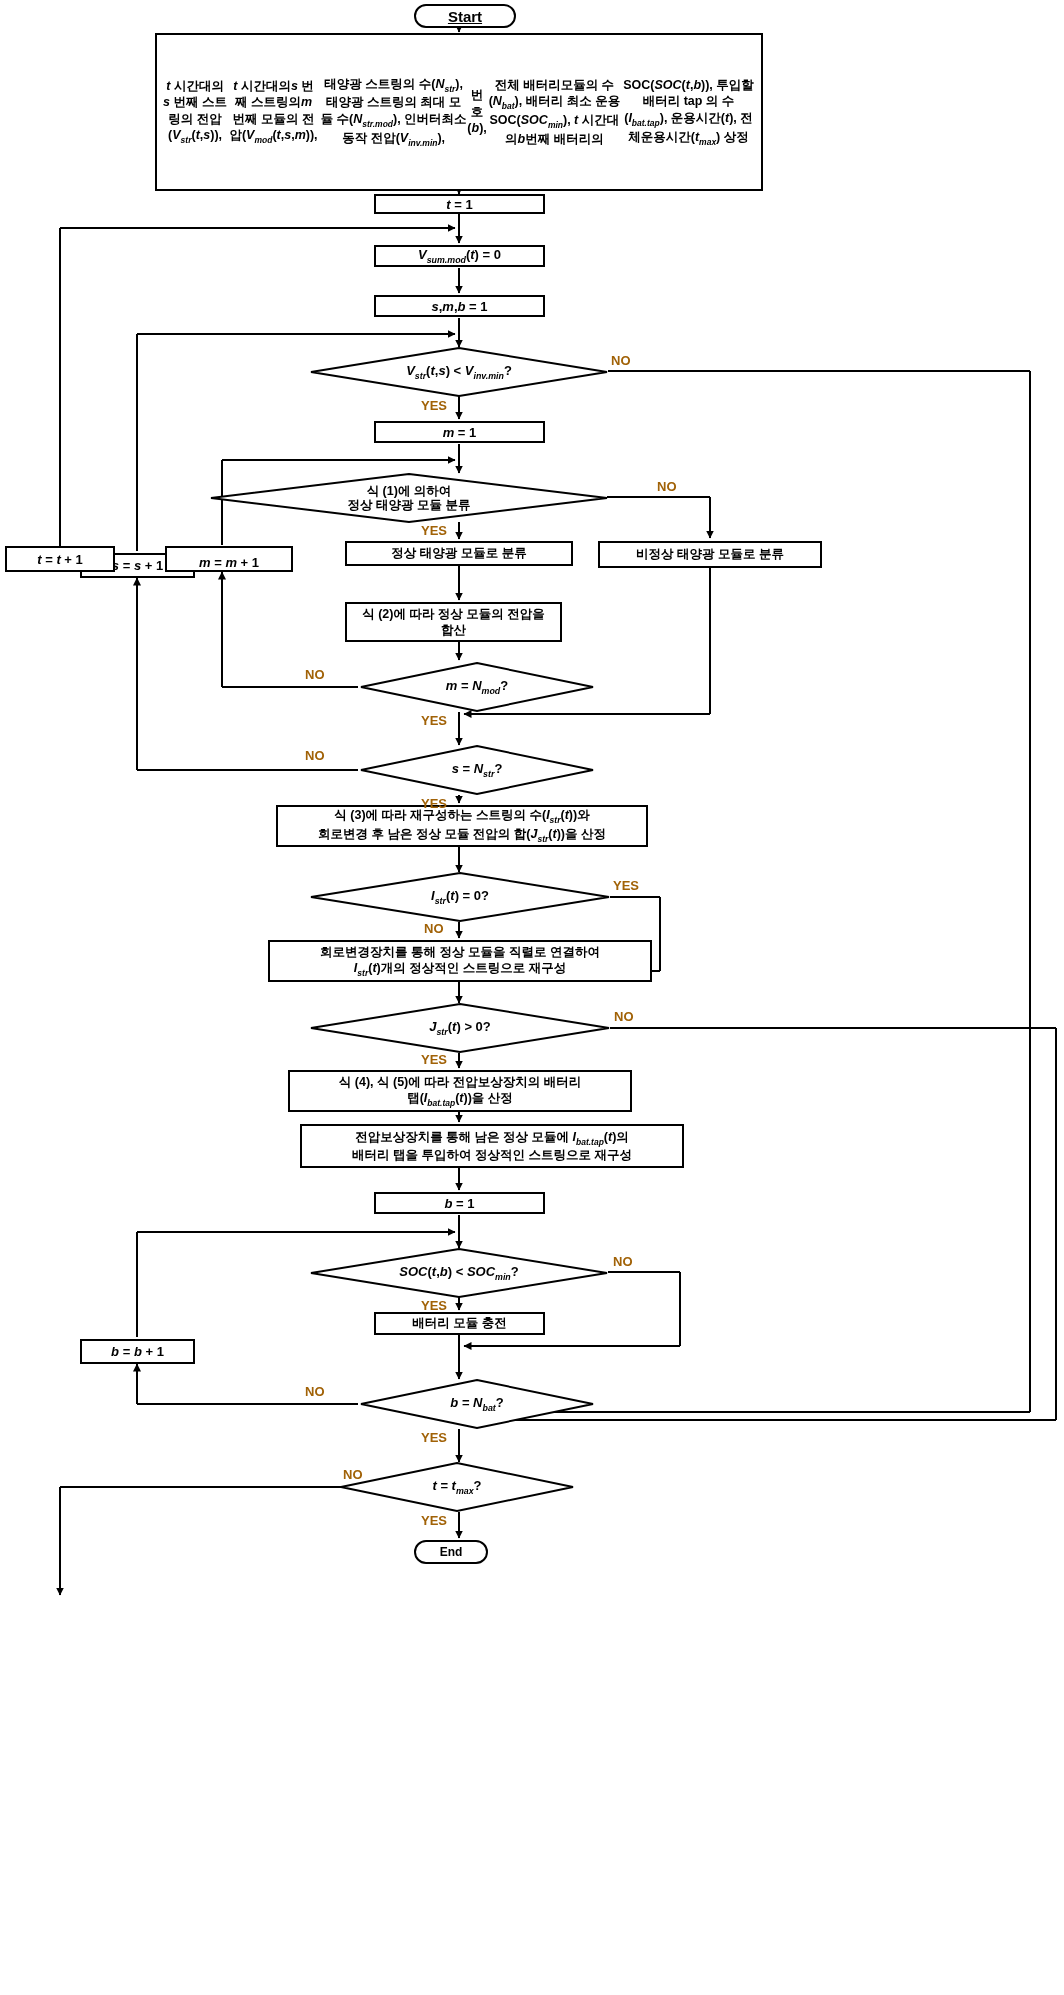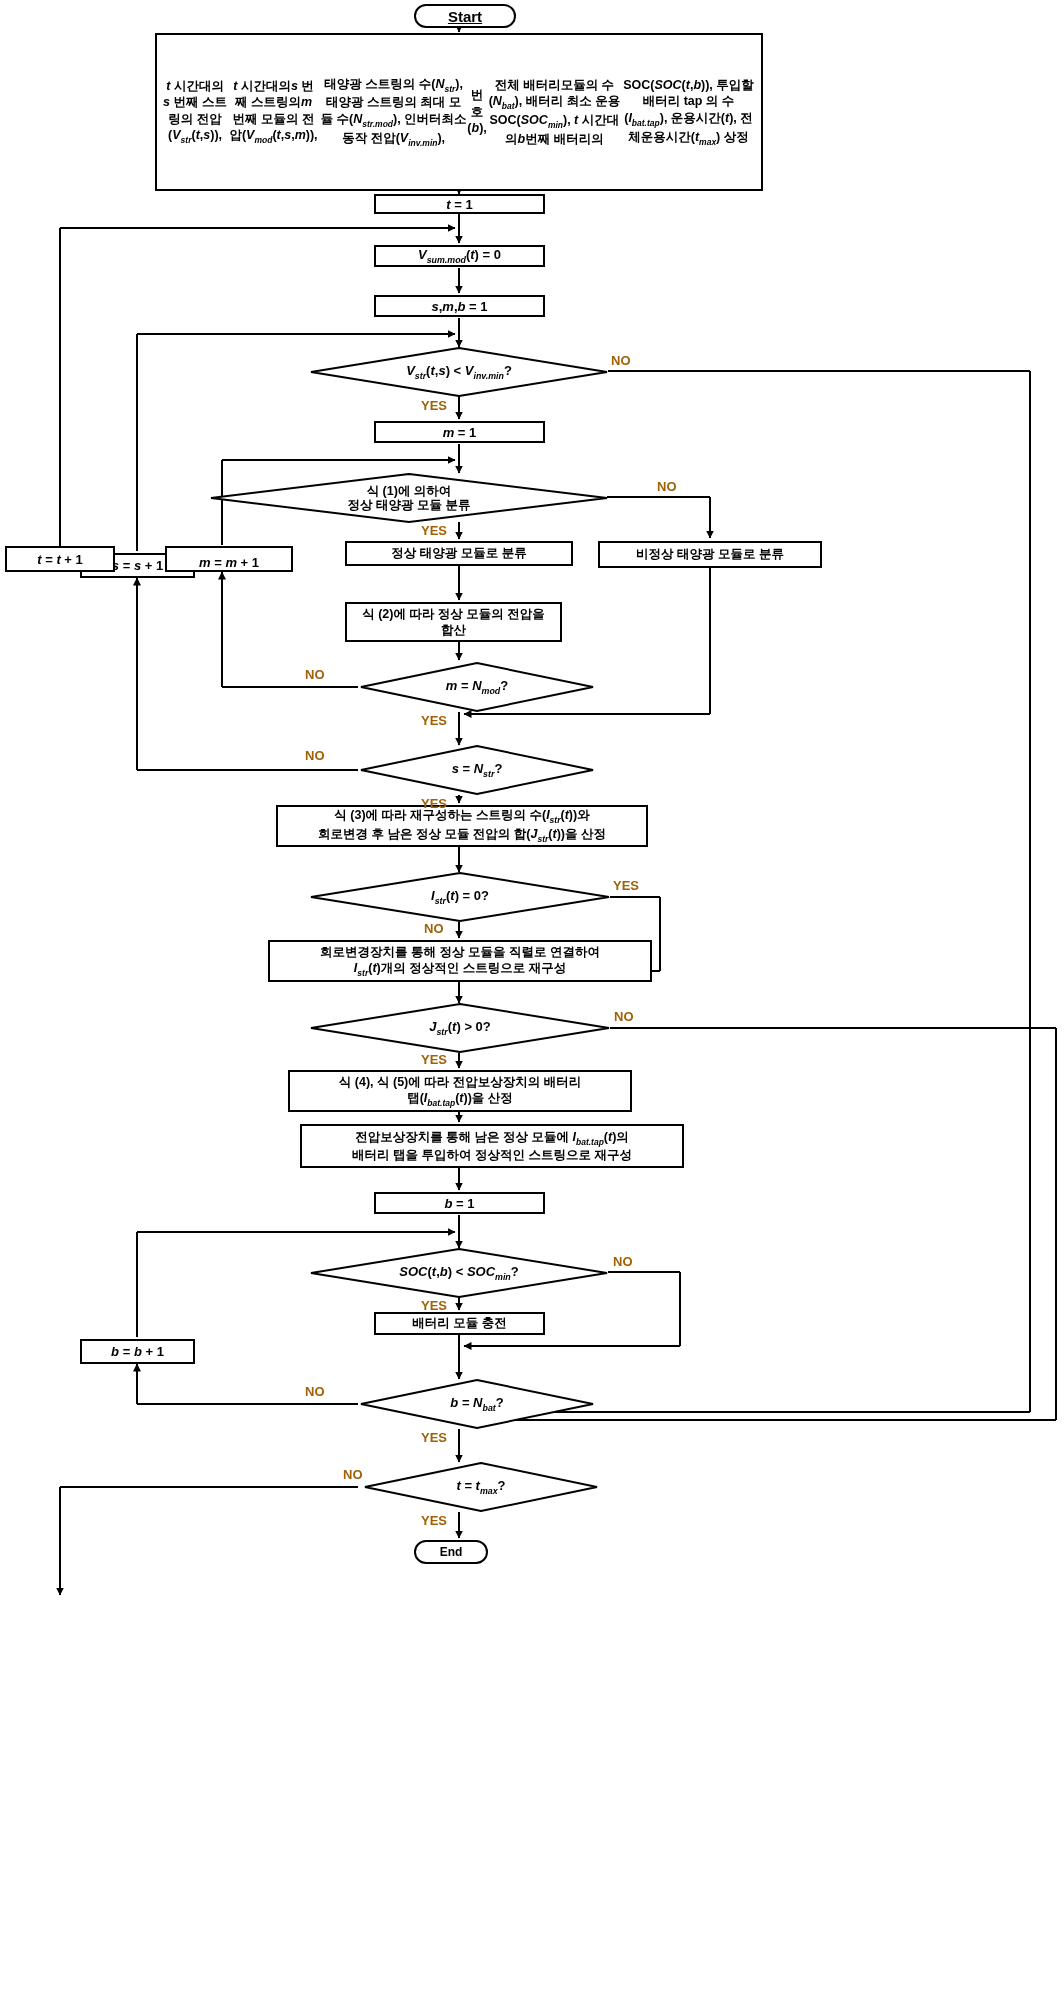--- a/index.html
+++ b/index.html
@@ -239,21 +239,21 @@
     <span class="kr">배터리 모듈 충전</span>
   </div>
 
   <div class="node dia nz" style="left:360px;top:1379px;width:234px;height:50px;">
     <svg viewBox="0 0 234 50" preserveAspectRatio="none">
         <polygon points="117,1 233,25 117,49 1,25" fill="#fff" stroke="#000" stroke-width="2" vector-effect="non-scaling-stroke"></polygon>
       </svg>
     <span class="dlabel" style="font-size:13px;"><i>b</i> = <i>N</i><sub>bat</sub>?</span>
   </div>
 
-  <div class="node dia nz" style="left:364px;top:1462px;width:234px;height:50px;">
+  <div class="node dia nz" style="left:340px;top:1462px;width:234px;height:50px;">
     <svg viewBox="0 0 234 50" preserveAspectRatio="none">
         <polygon points="117,1 233,25 117,49 1,25" fill="#fff" stroke="#000" stroke-width="2" vector-effect="non-scaling-stroke"></polygon>
       </svg>
     <span class="dlabel" style="font-size:13px;"><i>t</i> = <i>t</i><sub>max</sub>?</span>
   </div>
 
   <div class="node term nz" style="left:414px;top:1540px;width:74px;height:24px;font-size:12px;">
     <span>End</span>
   </div>
 

